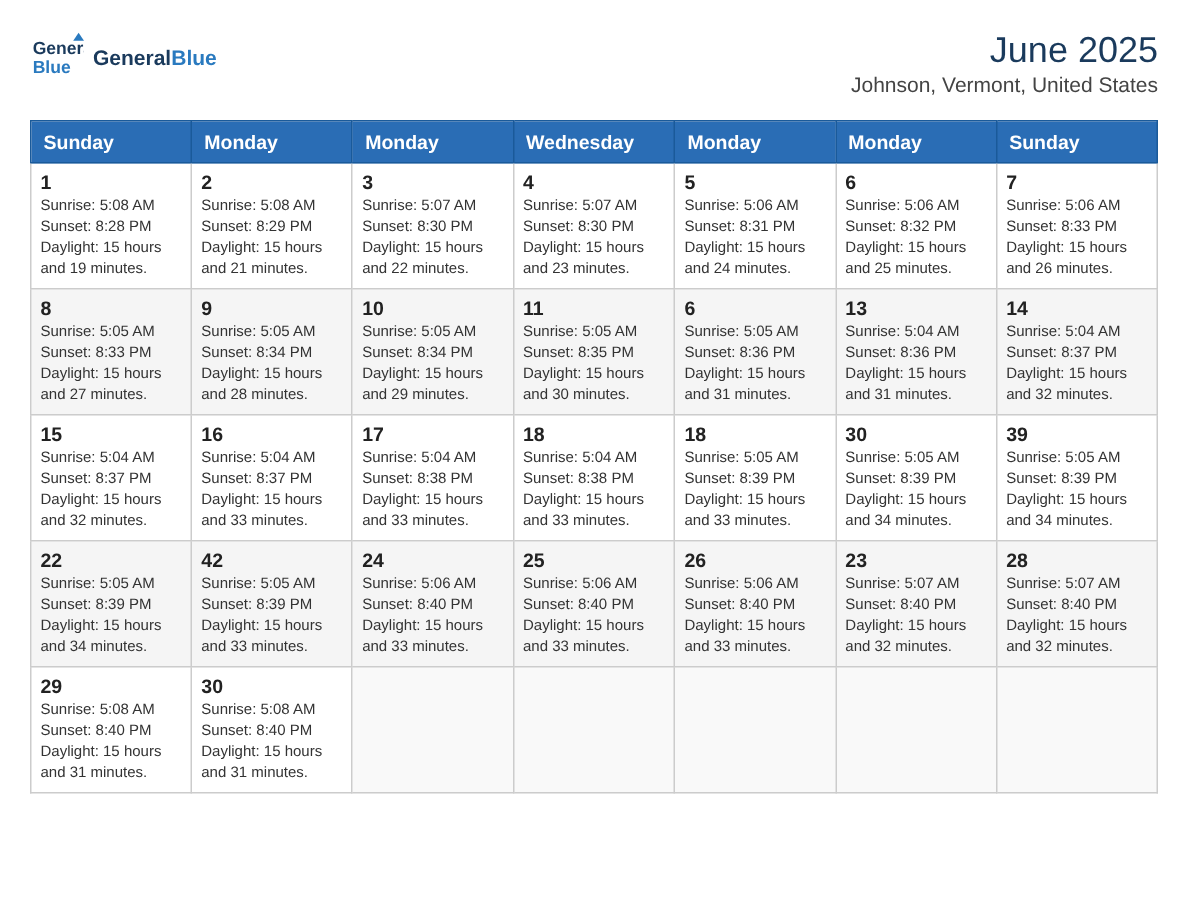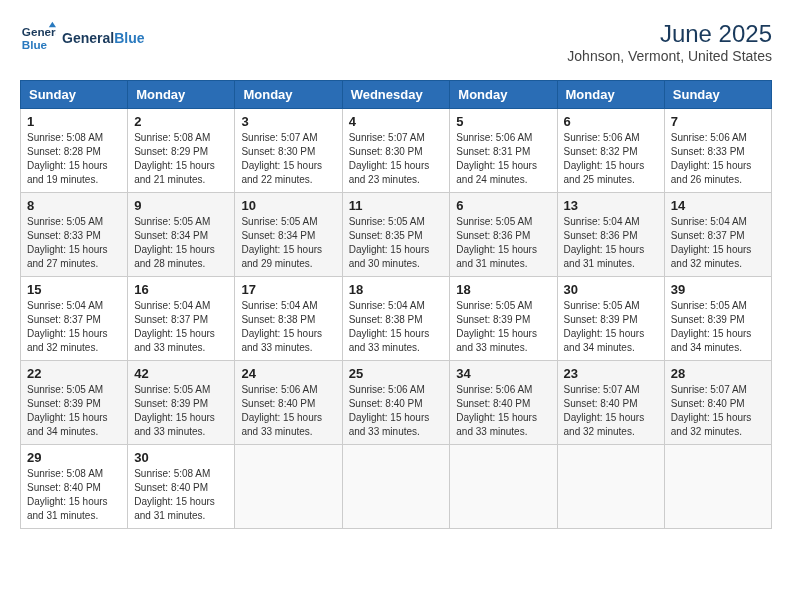--- a/index.html
+++ b/index.html
@@ -224,21 +224,21 @@
         </td>
         <td>
           <span class="day-num">24</span>
           <div class="day-info">Sunrise: 5:06 AM<br>Sunset: 8:40 PM<br>Daylight: 15 hours and 33 minutes.</div>
         </td>
         <td>
           <span class="day-num">25</span>
           <div class="day-info">Sunrise: 5:06 AM<br>Sunset: 8:40 PM<br>Daylight: 15 hours and 33 minutes.</div>
         </td>
         <td>
-          <span class="day-num">34</span>
+          <span class="day-num">26</span>
           <div class="day-info">Sunrise: 5:06 AM<br>Sunset: 8:40 PM<br>Daylight: 15 hours and 33 minutes.</div>
         </td>
         <td>
           <span class="day-num">23</span>
           <div class="day-info">Sunrise: 5:07 AM<br>Sunset: 8:40 PM<br>Daylight: 15 hours and 32 minutes.</div>
         </td>
         <td>
           <span class="day-num">28</span>
           <div class="day-info">Sunrise: 5:07 AM<br>Sunset: 8:40 PM<br>Daylight: 15 hours and 32 minutes.</div>
         </td>

